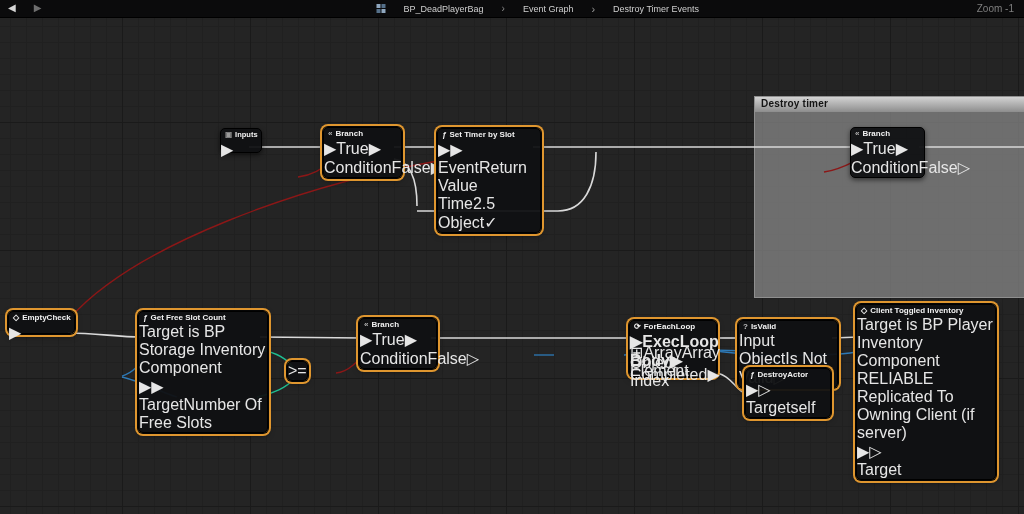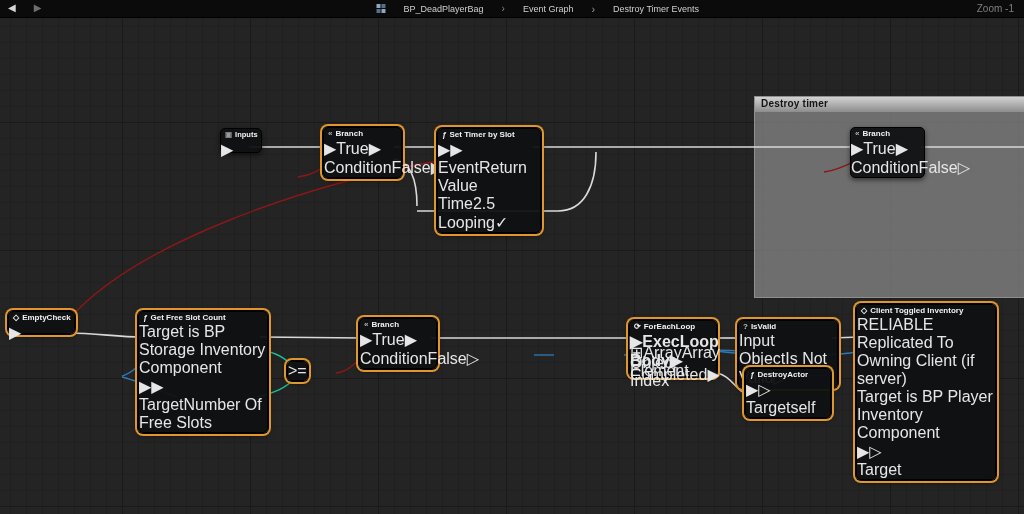--- a/index.html
+++ b/index.html
@@ -150,21 +150,21 @@
 
 <div class="node sel" style="left:437px;top:128px;width:104px;">
   <div class="hdr hdr-fn">
     <span style="font-style:italic;">ƒ</span>
     <span>Set Timer by Slot</span>
   </div>
   <div class="rows">
     <div class="prow"><span class="pe">▶</span><span class="sp"></span><span class="pe">▶</span></div>
     <div class="prow"><span class="psq"></span><span>Event</span><span class="sp"></span><span>Return Value</span><span class="pc pc-hollow-blue"></span></div>
     <div class="prow"><span class="pc pc-hollow-green"></span><span>Time</span><span class="vbox">2.5</span></div>
-    <div class="prow"><span class="pc pc-hollow-red"></span><span>Looping</span><span class="chk">✓</span></div>
+    <div class="prow"><span class="pc pc-hollow-red"></span><span>Object</span><span class="chk">✓</span></div>
   </div>
 </div>
 
 <div class="reroute" style="left:589px;top:142px;"><i></i></div>
 <div class="reroute" style="left:410px;top:206px;"><i></i></div>
 <div class="reroute" style="left:551px;top:206px;"><i></i></div>
 
 <div class="node" style="left:850px;top:127px;width:75px;">
   <div class="hdr hdr-macro">
     <span style="color:#b5b5b5;">«</span>
@@ -286,22 +286,22 @@
     <div class="prow"><span class="pe">▶</span><span class="sp"></span><span class="pe">▷</span></div>
     <div class="prow"><span class="pc pc-hollow-blue"></span><span>Target</span><span class="vbox">self</span></div>
   </div>
 </div>
 
 <div class="node sel" style="left:856px;top:304px;width:140px;">
   <div class="hdr hdr-fn">
     <span>◇</span>
     <span>Client Toggled Inventory</span>
   </div>
+  <div class="sub sub-blue">Target is BP Player Inventory Component</div>
   <div class="sub sub-blue">RELIABLE Replicated To Owning Client (if server)</div>
-  <div class="sub sub-blue">Target is BP Player Inventory Component</div>
   <div class="rows">
     <div class="prow"><span class="pe">▶</span><span class="sp"></span><span class="pe">▷</span></div>
     <div class="prow"><span class="pc pc-blue"></span><span>Target</span></div>
   </div>
 </div>
 
 <div class="topbar">
   <div class="navarrows">
     <span style="color:#d6d6d6;">◀</span>
     <span class="fwd">▶</span>

